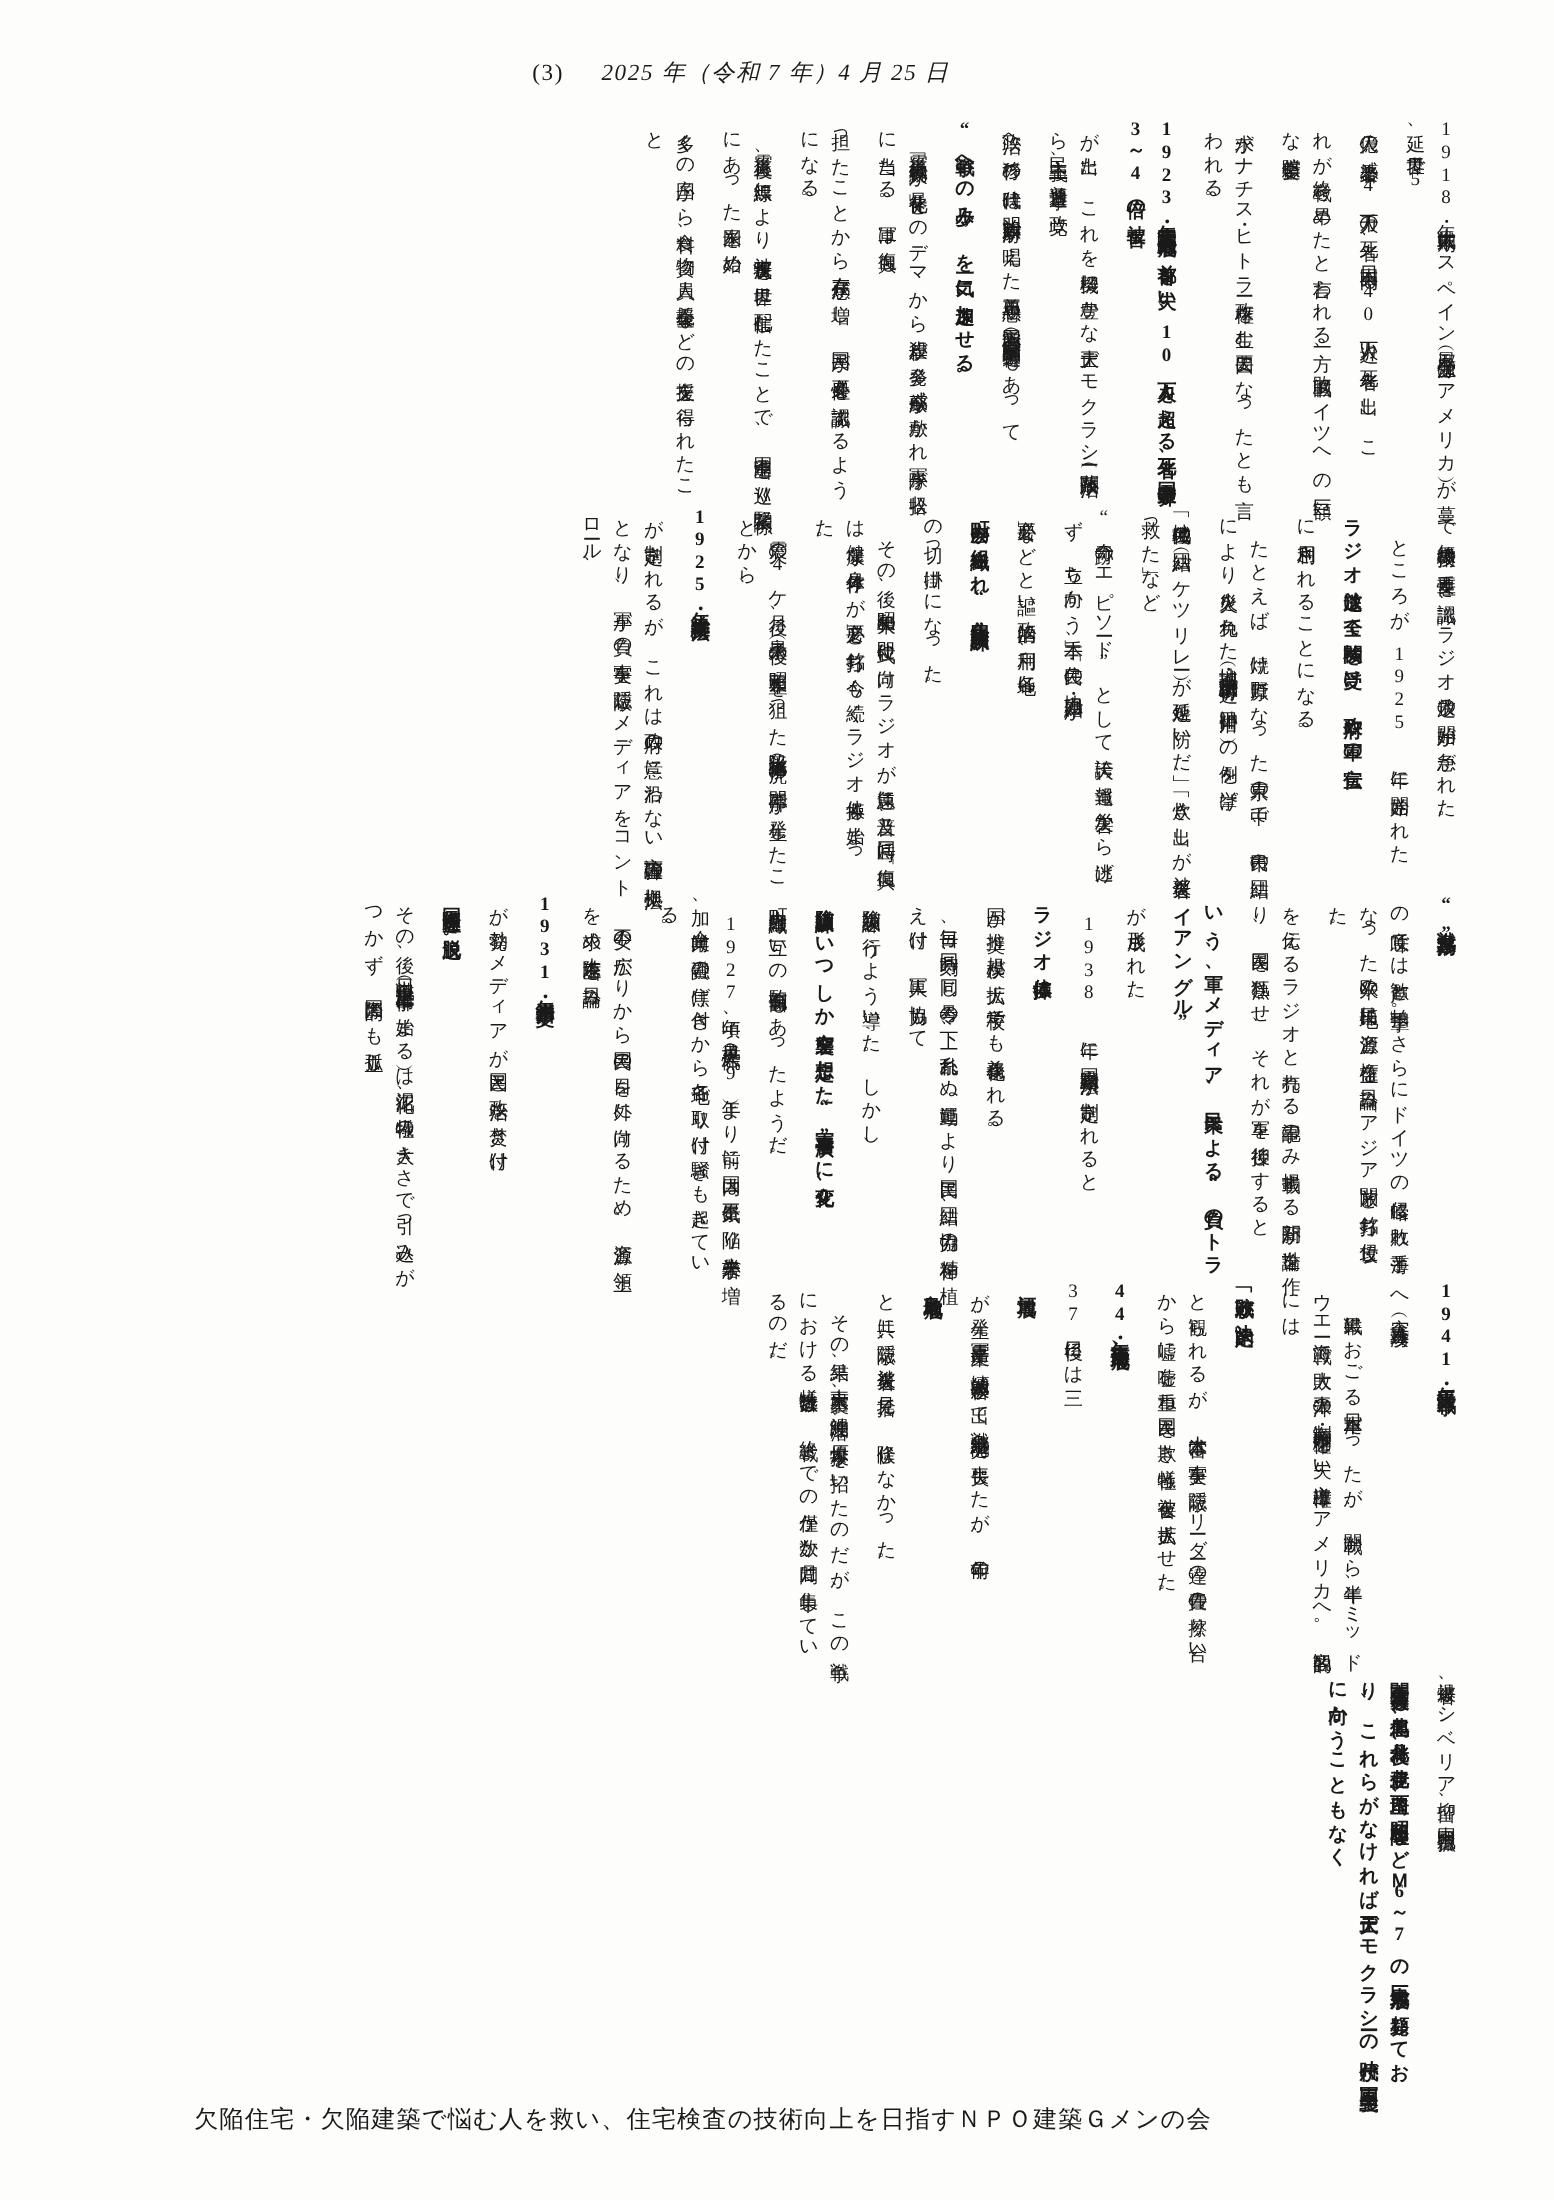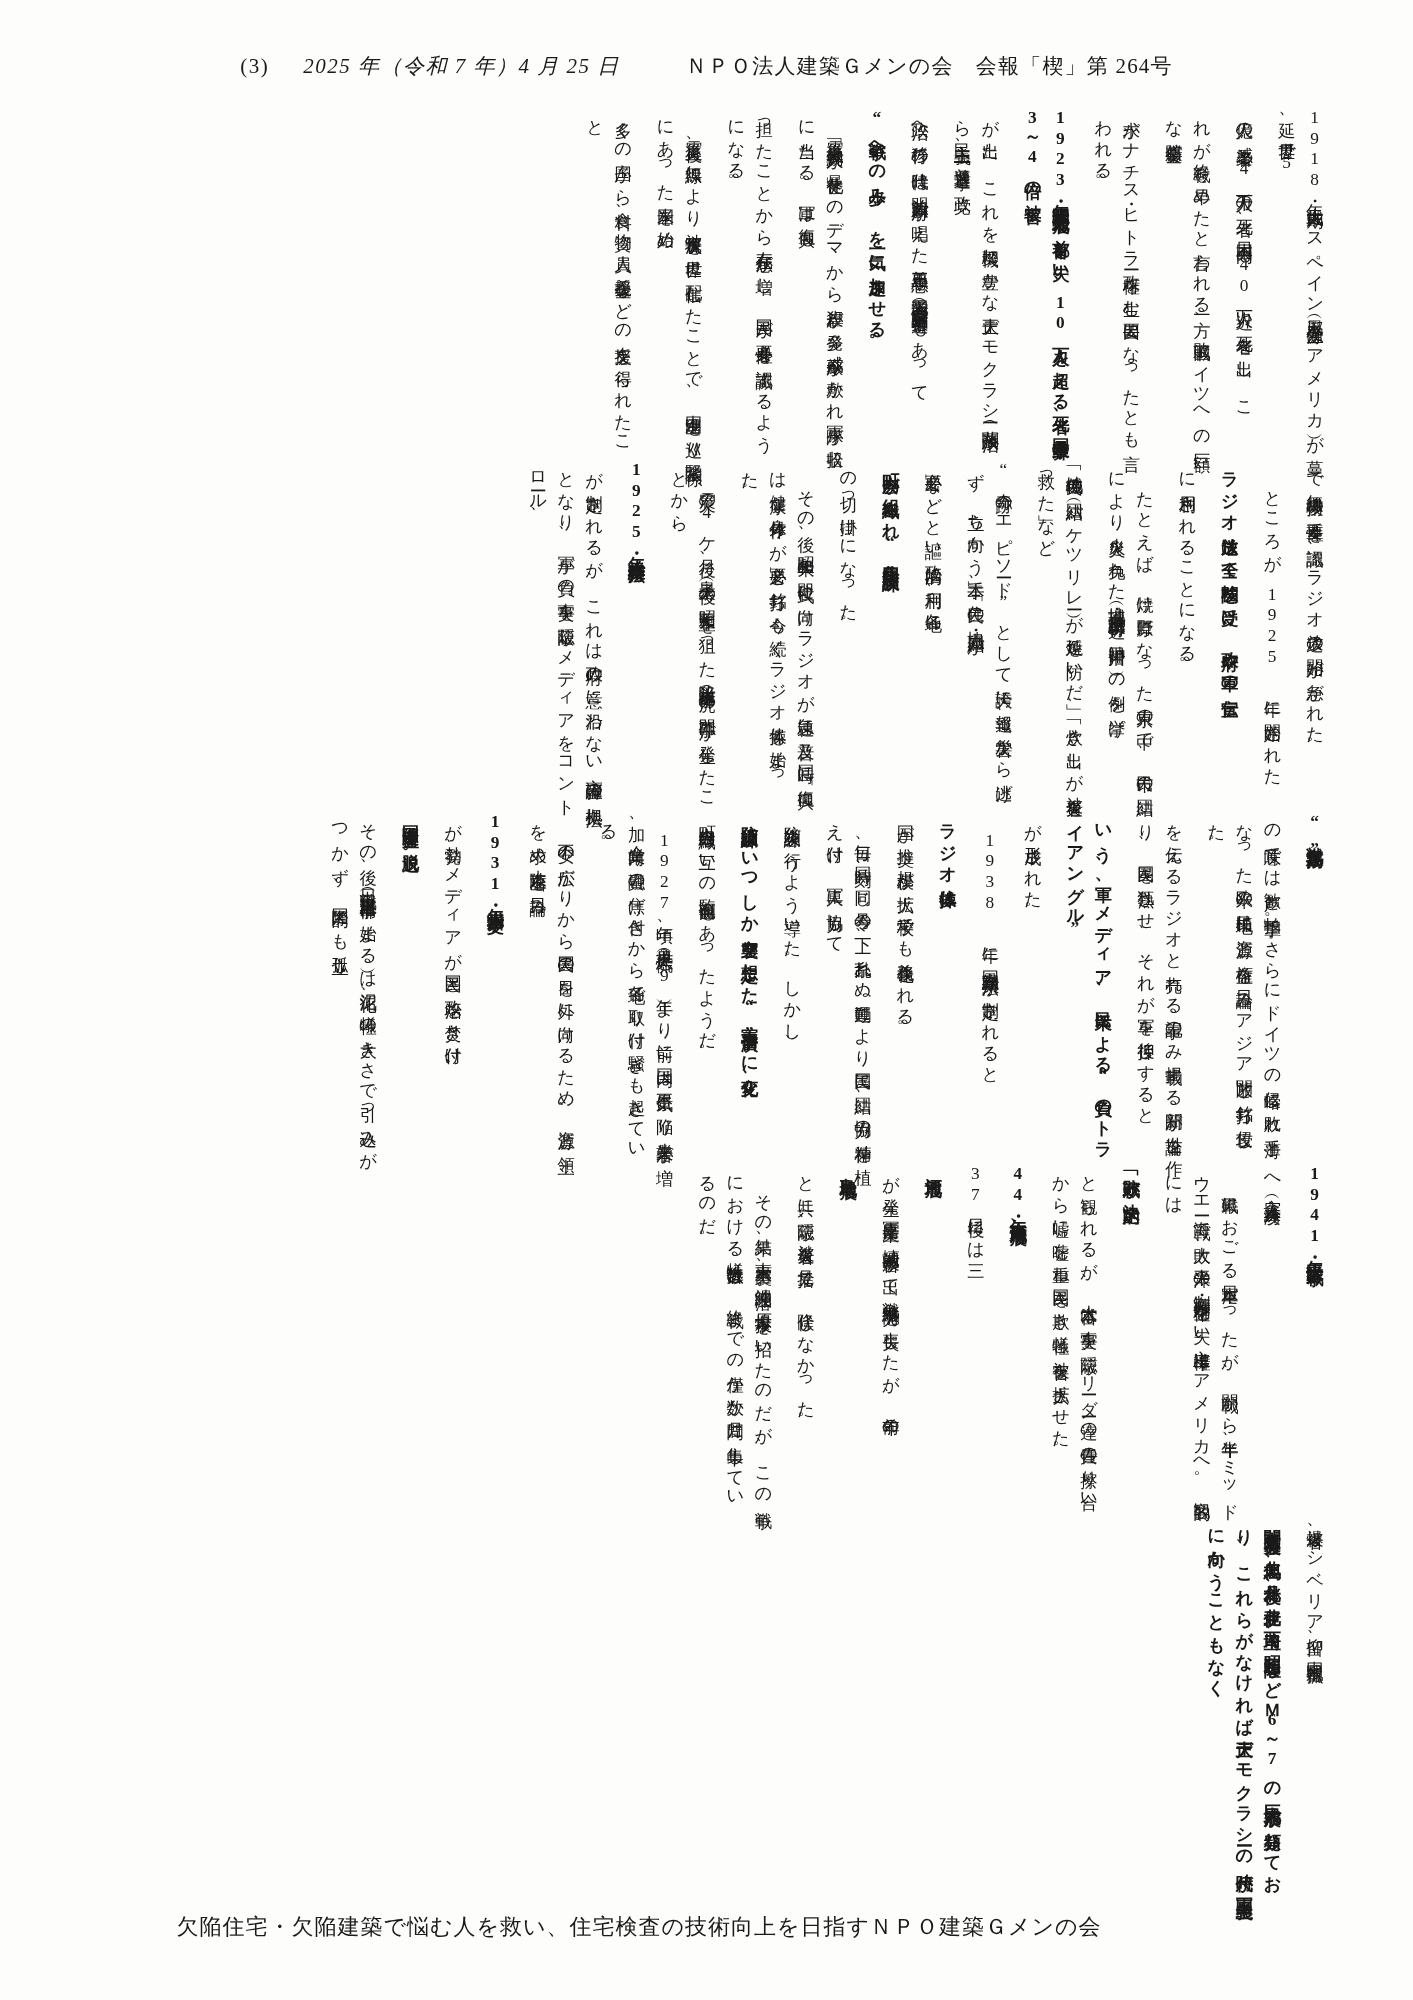--- a/index.html
+++ b/index.html
@@ -99,21 +99,20 @@
   }
 </style>
 </head>
 <body>
 
 <div class="page">
 
   <div class="header">
     <span class="page-no">(3)</span>
     <span class="date">2025 年（令和 7 年）4 月 25 日</span>
-    <span class="issue">ＮＰＯ法人建築Ｇメンの会　会報「楔」第 264号</span>
   </div>
 
   <div class="body-area">
     <div class="band" id="band0">
         <div class="colwrap">
           <div class="col">1918年・大戦末期にスペイン風邪（発生源はアメリカ）が蔓延、世界で5</div>
         </div>
         <div class="colwrap">
           <div class="col">億人の感染者と4千万人の死者、日本国内も40万人近い死者を出し、こ</div>
         </div>

